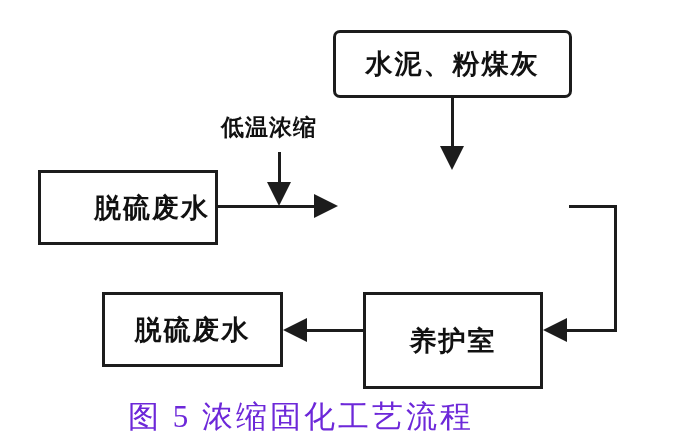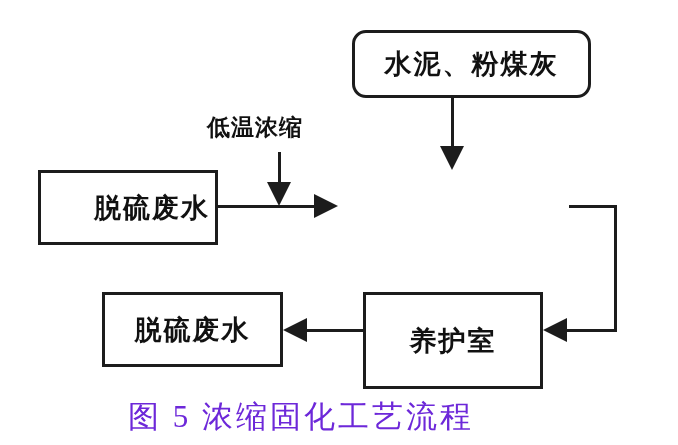--- a/index.html
+++ b/index.html
@@ -22,29 +22,29 @@
     background: #ffffff;
     display: flex;
     align-items: center;
     justify-content: center;
     font-size: 27px;
     font-weight: 600;
     letter-spacing: 2px;
     color: #111111;
     white-space: nowrap;
   }
-  .node-cement-flyash { left: 333px; top: 30px;  width: 239px; height: 68px; border-radius: 14px; margin-left: 19px; }
+  .node-cement-flyash { left: 333px; top: 30px;  width: 239px; height: 68px; border-radius: 7px; }
   .node-wastewater    { left: 38px;  top: 170px; width: 180px; height: 75px; padding-left: 48px; }
   .node-mixer         { left: 338px; top: 170px; width: 231px; height: 73px; }
   .node-products      { left: 102px; top: 292px; width: 181px; height: 75px; }
   .node-curing        { left: 363px; top: 292px; width: 180px; height: 97px; }
 
   .annotation {
     position: absolute;
-    left: 196px; top: 112px;
+    left: 210px; top: 112px;
     width: 118px;
     text-align: center;
     font-size: 23px;
     font-weight: 600;
     letter-spacing: 1px;
     color: #111111;
     white-space: nowrap;
   }
 
   .line {

